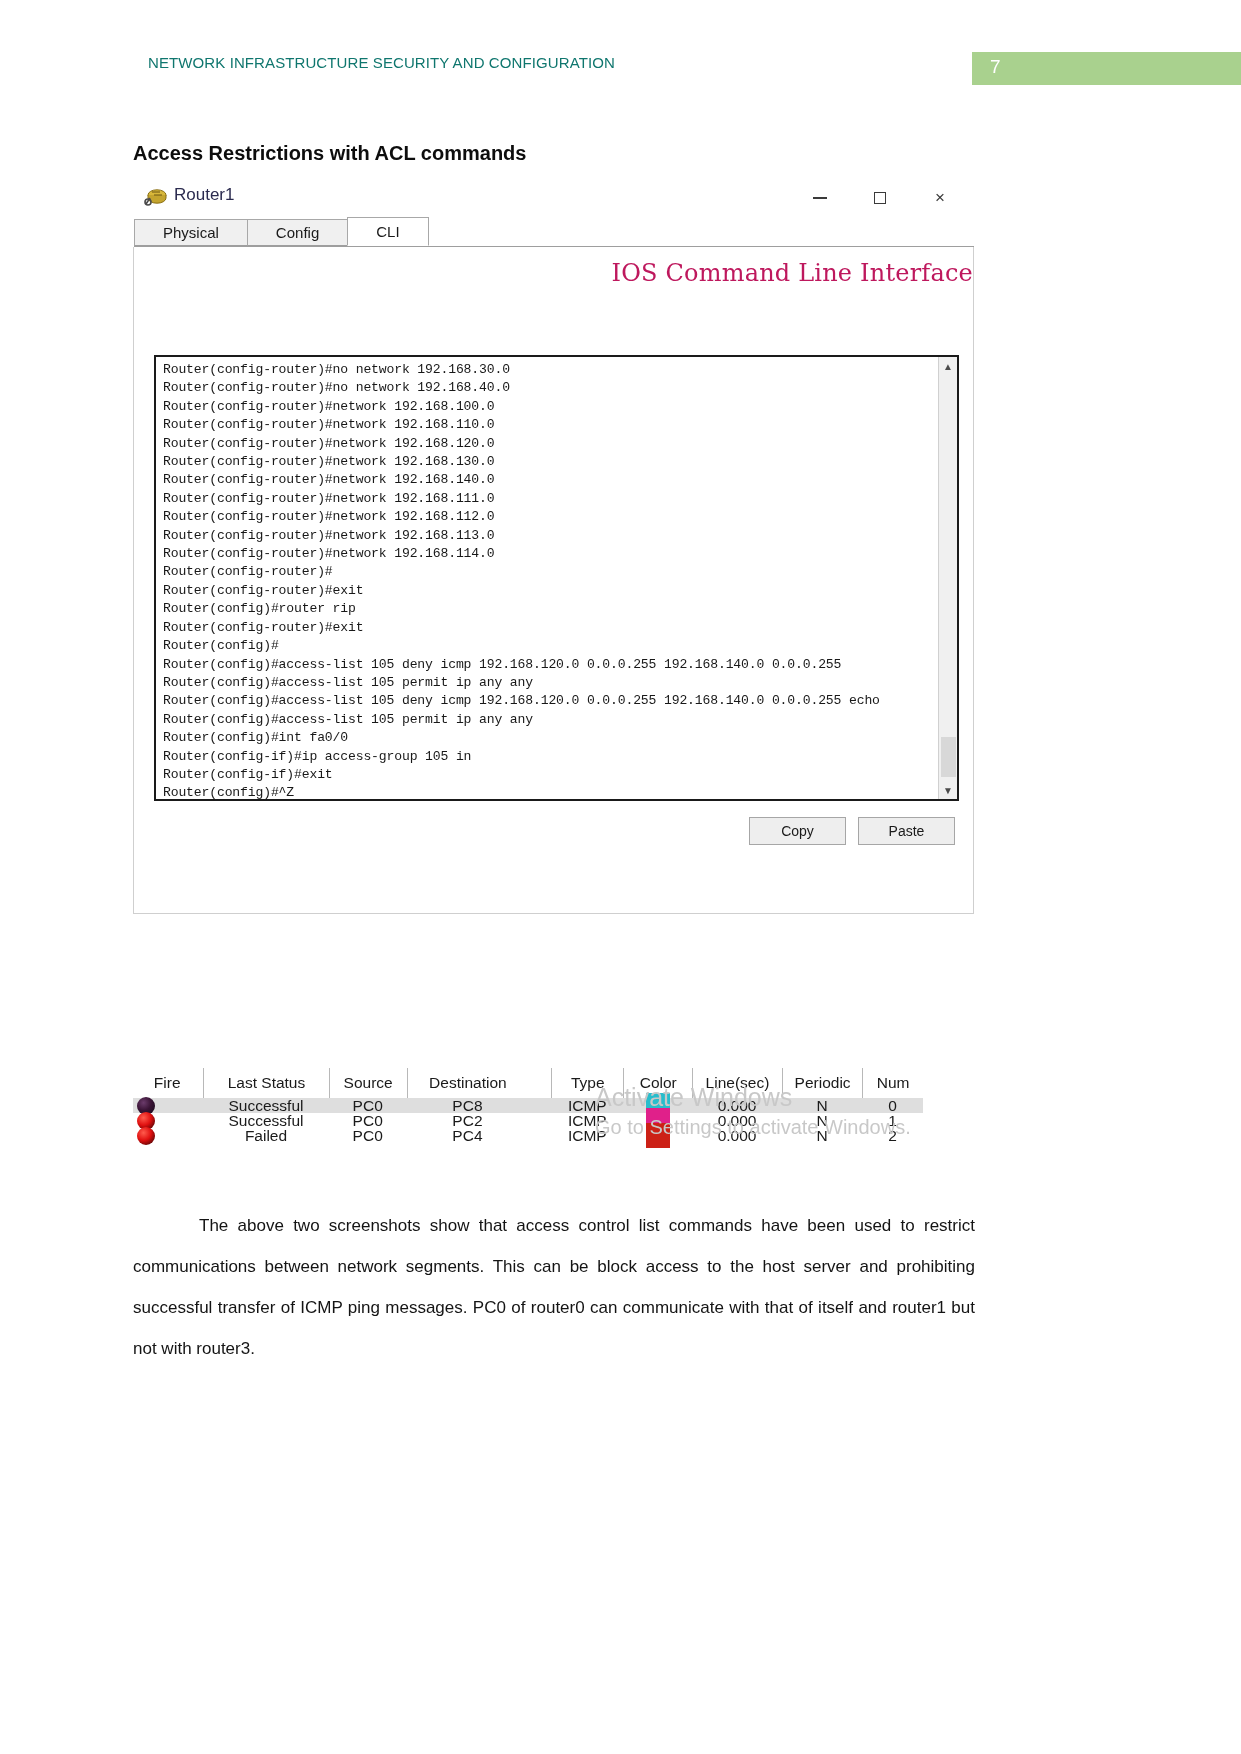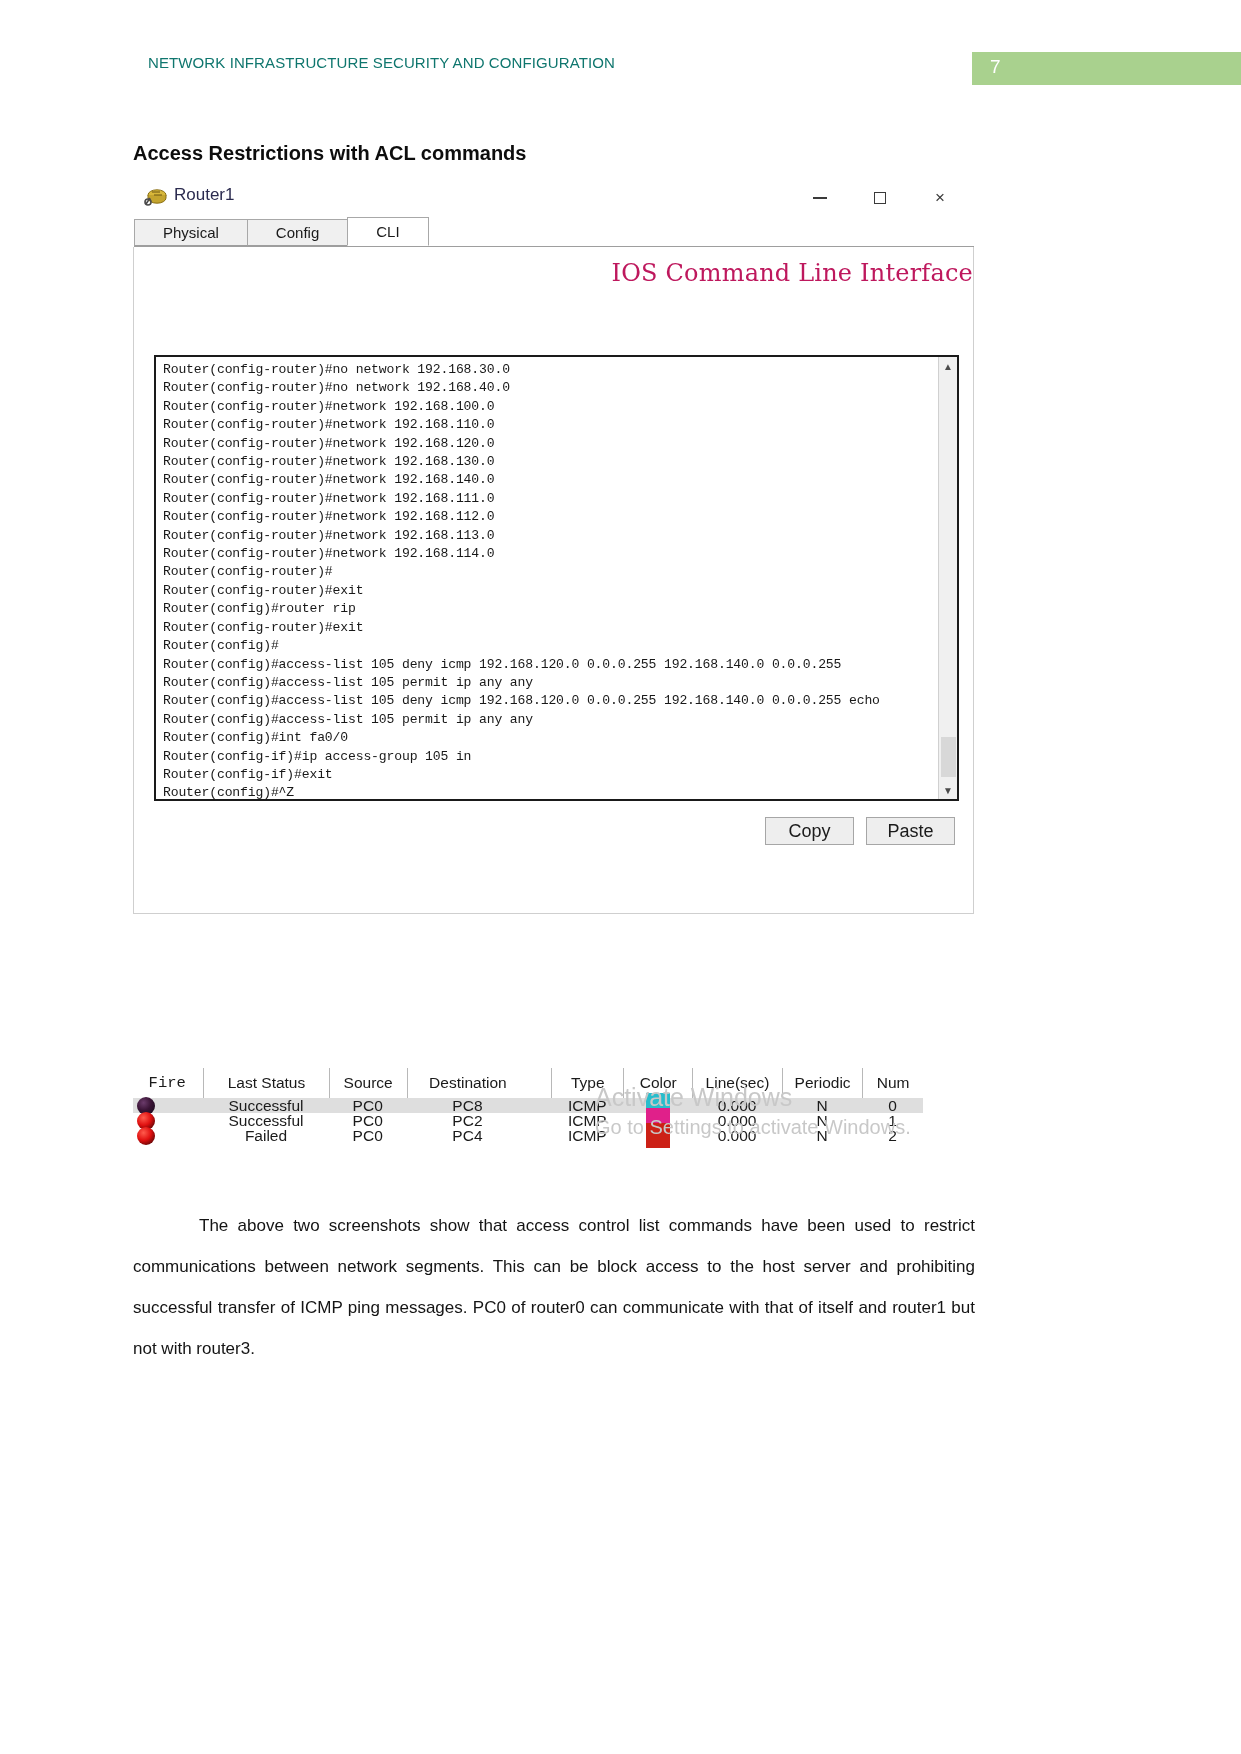--- a/index.html
+++ b/index.html
@@ -222,25 +222,25 @@
     cursor: pointer;
   }
   .cli-actions {
     position: absolute;
     right: 18px;
     top: 570px;
     display: flex;
     gap: 12px;
   }
   .cli-btn {
-    width: 89px;
+    width: 97px;
     height: 28px;
     background: #eeeeee;
     border: 1px solid #a6a6a6;
-    font-size: 18px;
+    font-size: 14px;
     color: #1a1a1a;
     font-family: "Liberation Sans", sans-serif;
     cursor: pointer;
   }
 
   
   .sim-table {
     position: absolute;
     left: 133px;
     top: 1068px;
@@ -251,21 +251,21 @@
   .sim-row {
     display: flex;
     align-items: center;
     height: 15px;
   }
   .sim-head {
     height: 30px;
     color: #1a1a1a;
   }
   .sim-head .cell { border-left: 1px solid #b8b8b8; }
-  .sim-head .cell.c-fire { border-left: none; font-family: Liberation Mono, monospace; }
+  .sim-head .cell.c-fire { border-left: none; }
   .sim-row.selected { background: #dedede; }
   .cell {
     display: flex;
     align-items: center;
     justify-content: center;
     height: 100%;
     padding: 0 6px;
     white-space: nowrap;
   }
   .c-fire { width: 72px; justify-content: flex-start; padding-left: 4px; }

